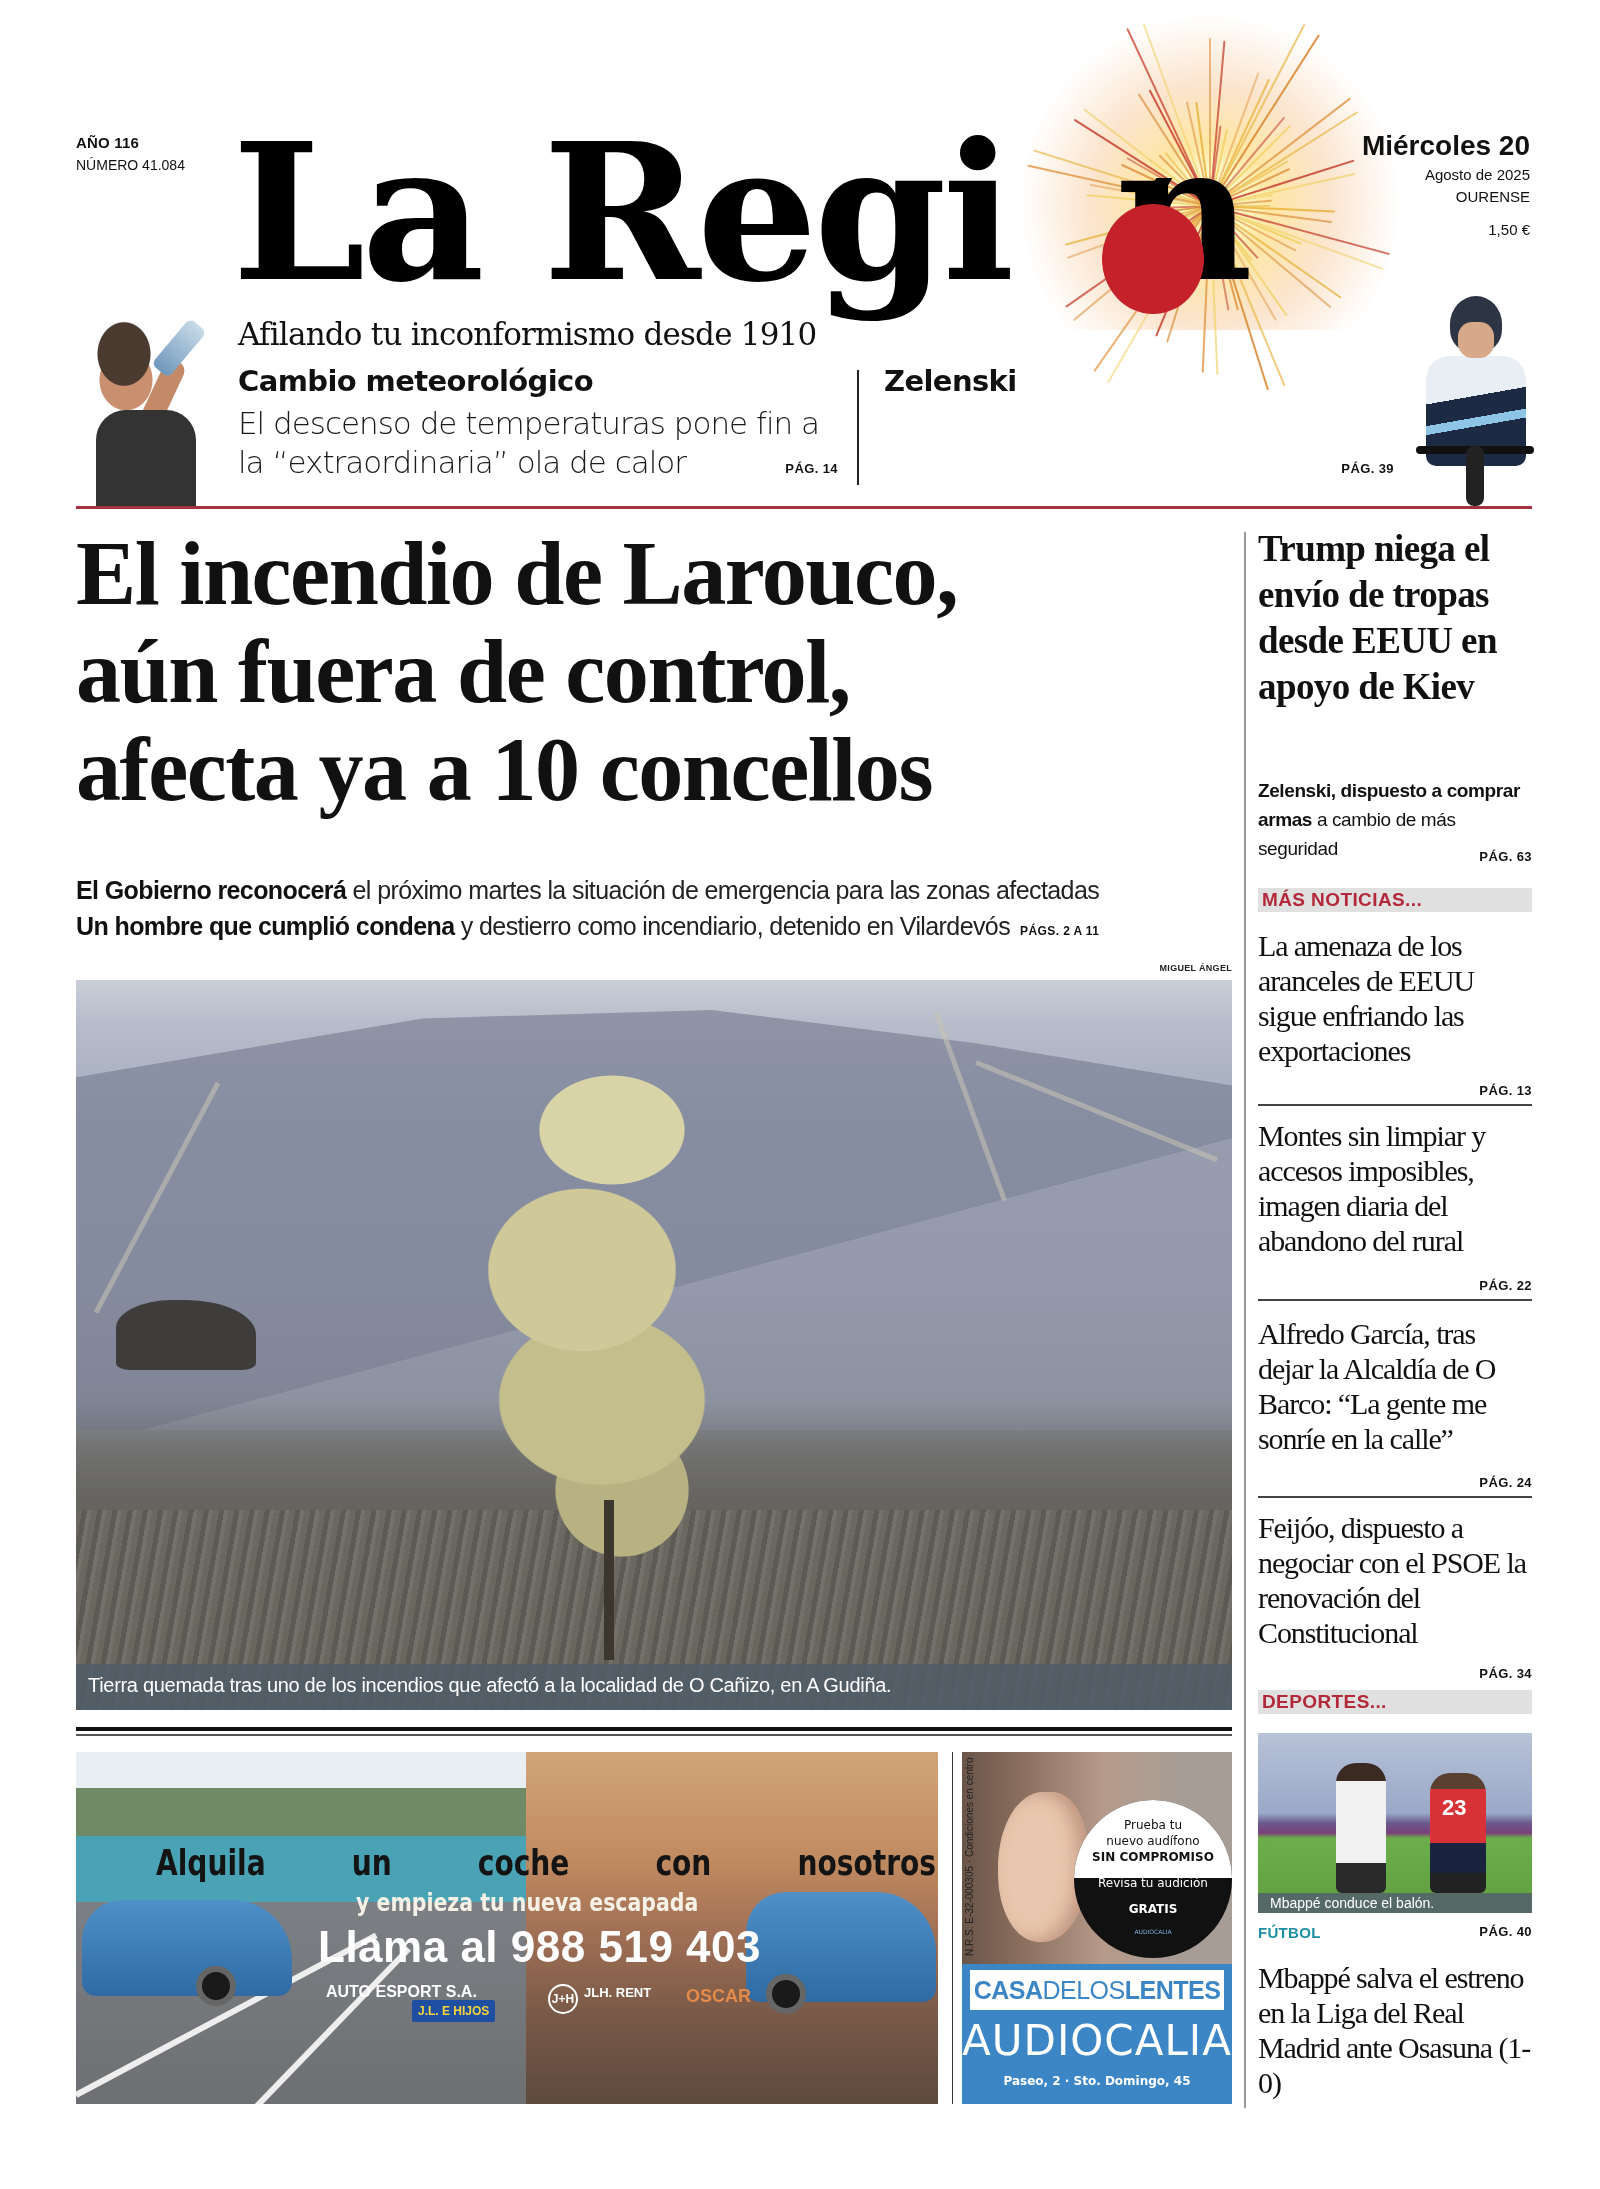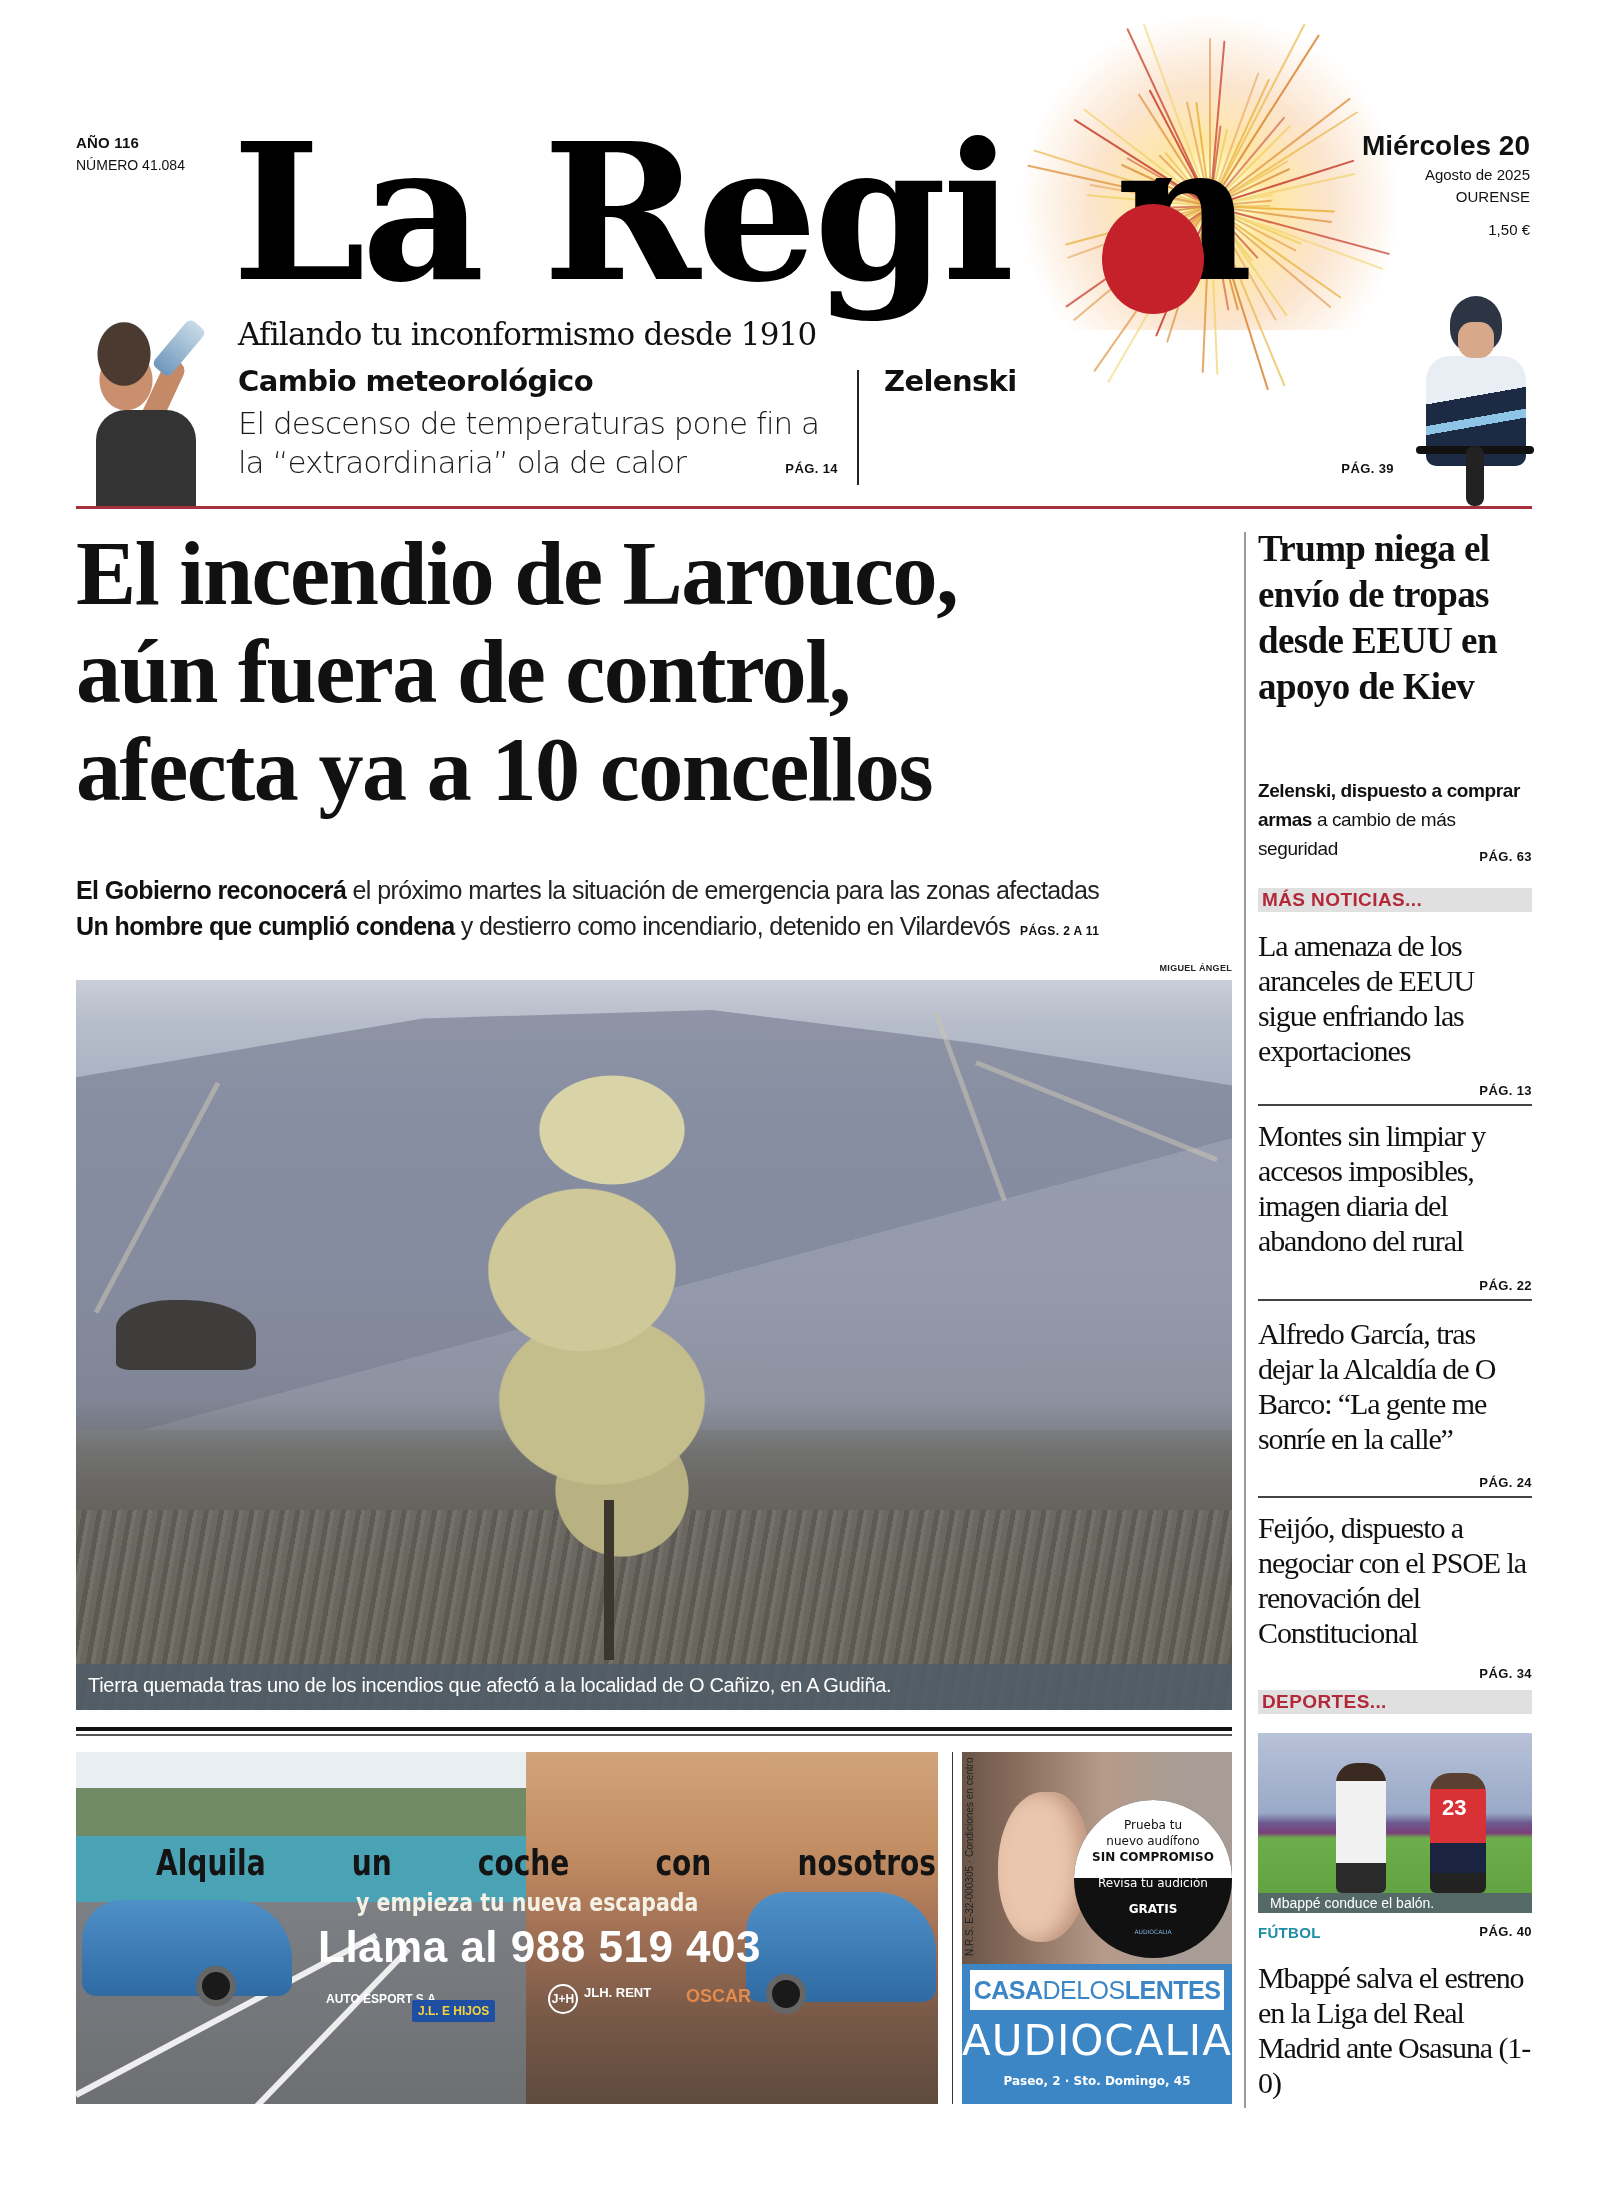--- a/index.html
+++ b/index.html
@@ -125,21 +125,21 @@
   .ad-car .right-half { position: absolute; left: 450px; top: 0; width: 412px; height: 352px;
     background: linear-gradient(180deg, #d2a47a 0, #c08a60 110px, #a17055 180px, #7a5a48 260px, #5e4a3e 352px); }
   .ad-car .car { position: absolute; border-radius: 40px 60px 14px 14px; background: linear-gradient(180deg, #4f90c8, #2f6aa3); }
   .ad-car .wheel { position: absolute; width: 40px; height: 40px; border-radius: 50%; background: #1a1a1a; border: 6px solid #666; }
   .ad-car .road-line { position: absolute; height: 6px; background: #eee; transform-origin: 0 50%; }
   .ad-car .headline-ad { position: absolute; left: 80px; top: 90px; width: 780px; display: flex; justify-content: space-between;
     font-family: "DejaVu Sans", sans-serif; font-weight: bold; font-size: 36px; color: #141414; transform: scaleX(0.78); transform-origin: left top; width: 1000px; }
   .ad-car .sub-ad { position: absolute; left: 280px; top: 136px; font-family: "DejaVu Sans", sans-serif; font-weight: bold; font-size: 25px; color: #f5f1e6; transform: scaleX(0.82); transform-origin: left top; }
   .ad-car .phone-ad { position: absolute; left: 242px; top: 170px; font-family: "Liberation Sans", sans-serif; font-weight: bold; font-size: 44px; color: #ffffff; letter-spacing: 0.5px; }
   .ad-car .brand { position: absolute; font-family: "Liberation Sans", sans-serif; font-weight: bold; color: #fff; }
-  .ad-car .brand.ae { left: 250px; top: 240px; font-size: 12px; }
+  .ad-car .brand.ae { left: 250px; top: 231px; font-size: 16px; }
   .ad-car .brand.jl { left: 336px; top: 248px; font-size: 12px; background: #1f4fa3; color: #f6d33a; padding: 4px 6px; border-radius: 2px; }
   .ad-car .brand.jlh { left: 508px; top: 234px; font-size: 13px; line-height: 14px; }
   .ad-car .brand.jlh-circle { left: 472px; top: 232px; width: 30px; height: 30px; border: 2px solid #fff; border-radius: 50%; text-align: center; line-height: 26px; font-size: 12px; }
   .ad-car .brand.oscar { left: 610px; top: 234px; font-size: 18px; color: #e48a4a; }
 
   .ad-audio { left: 962px; top: 1752px; width: 270px; height: 352px; overflow: hidden; background: linear-gradient(90deg, #6a5549 0, #8b6f5e 60px, #b69a89 140px, #a79d96 220px); }
   .ad-audio .ear { position: absolute; left: 36px; top: 40px; width: 90px; height: 150px; background: #e9c6ad; border-radius: 50% 40% 50% 45%; box-shadow: inset -10px 0 18px rgba(150,100,80,0.5); }
   .ad-audio .circle { position: absolute; left: 112px; top: 48px; width: 158px; height: 158px; border-radius: 50%; overflow: hidden; background: #111; }
   .ad-audio .circle-top { position: absolute; left: 0; top: 0; width: 158px; height: 78px; background: #fff; }
   .ad-audio .c-line { position: absolute; width: 158px; text-align: center; font-family: "DejaVu Sans", sans-serif; font-size: 12px; color: #111; }

